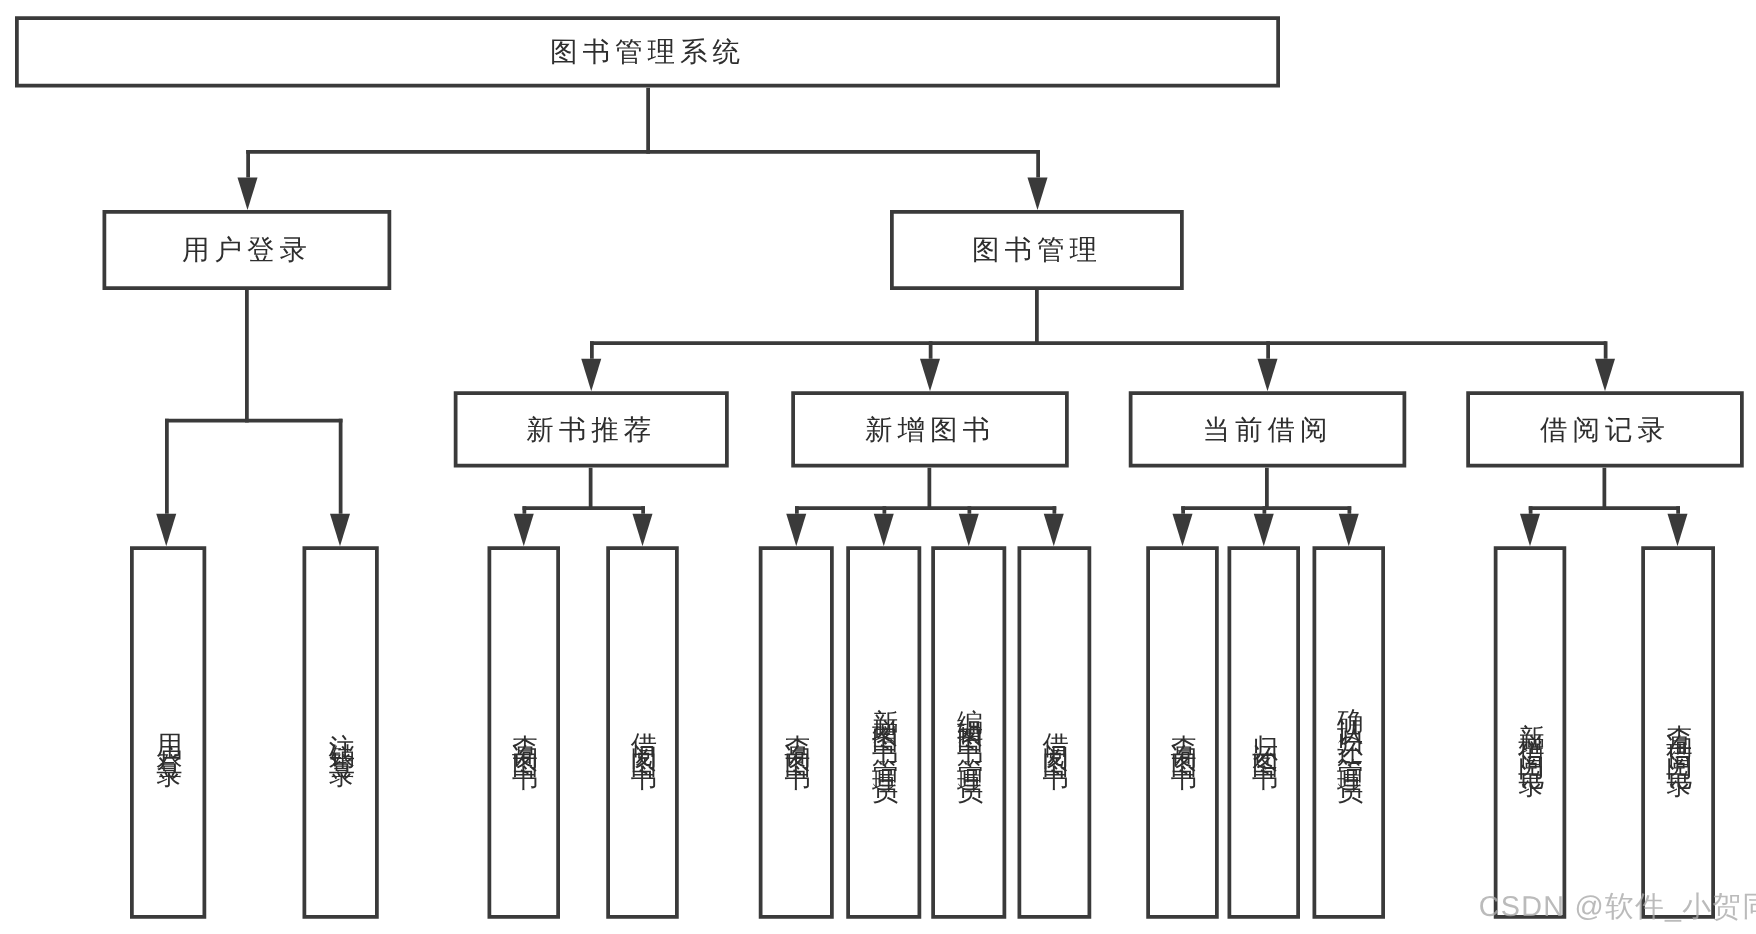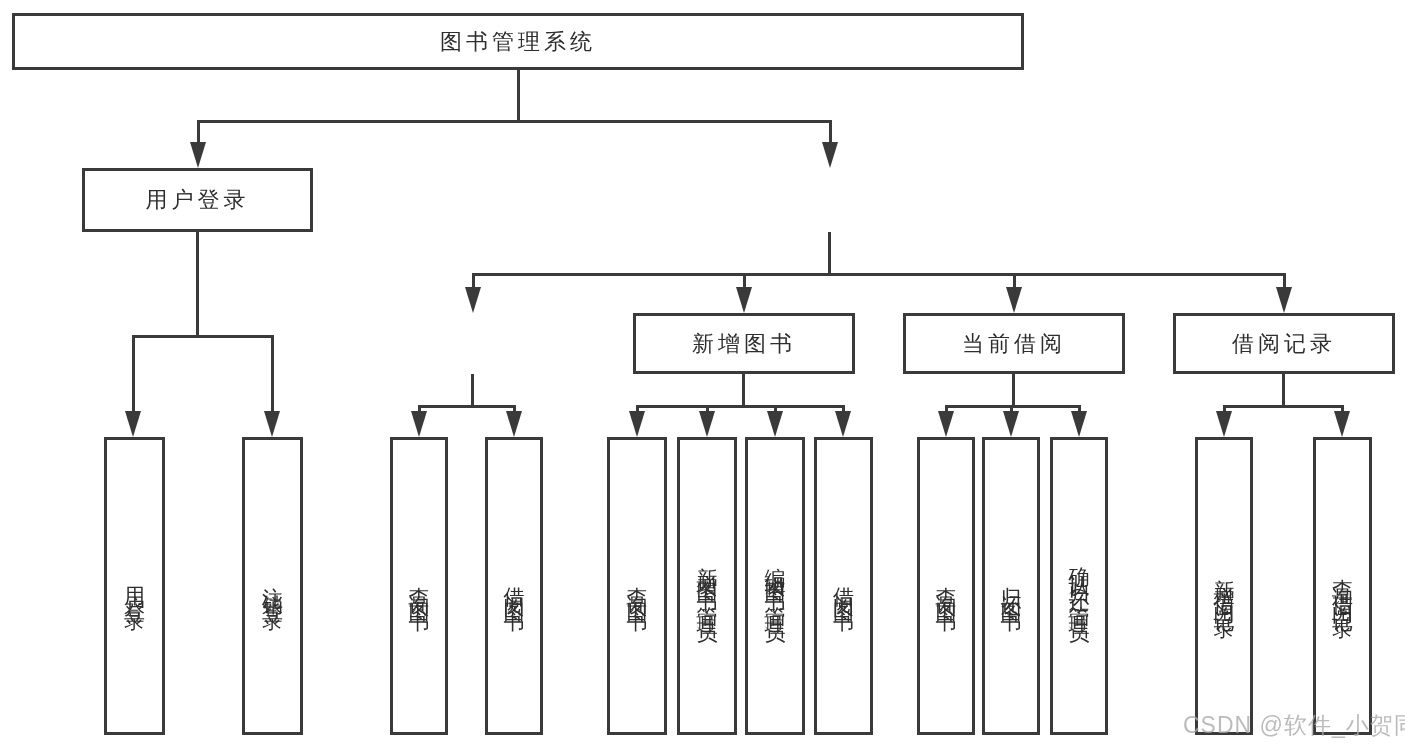--- a/index.html
+++ b/index.html
@@ -127,33 +127,35 @@
 <div id="stage">
 
   <div class="hbox" id="n-root">图书管理系统</div>
 
   <div class="ln vln" id="s-root"></div>
   <div class="ln hln" id="h-root"></div>
   <div class="arrow" id="a-login"></div>
   <div class="arrow" id="a-mgmt"></div>
 
   <div class="hbox" id="n-login">用户登录</div>
+  <div class="hbox" id="n-mgmt">图书管理</div>
 
   <div class="ln vln" id="s-login"></div>
   <div class="ln hln" id="h-login"></div>
   <div class="arrow" id="a-login-user"></div>
   <div class="arrow" id="a-logout"></div>
 
   <div class="ln vln" id="s-mgmt"></div>
   <div class="ln hln" id="h-mgmt"></div>
   <div class="arrow" id="a-rec"></div>
   <div class="arrow" id="a-bor"></div>
   <div class="arrow" id="a-cur"></div>
   <div class="arrow" id="a-rcd"></div>
 
+  <div class="hbox" id="n-rec">新书推荐</div>
   <div class="hbox" id="n-bor">新增图书</div>
   <div class="hbox" id="n-cur">当前借阅</div>
   <div class="hbox" id="n-rcd">借阅记录</div>
 
   <div class="ln vln" id="s-rec"></div>
   <div class="ln hln" id="h-rec"></div>
   <div class="arrow" id="a-rec-query"></div>
   <div class="arrow" id="a-rec-borrow"></div>
 
   <div class="ln vln" id="s-bor"></div>

